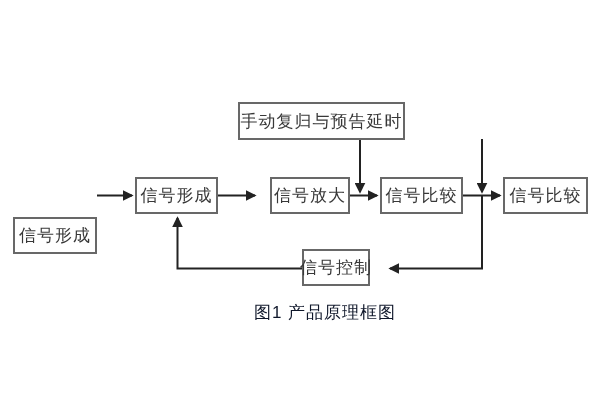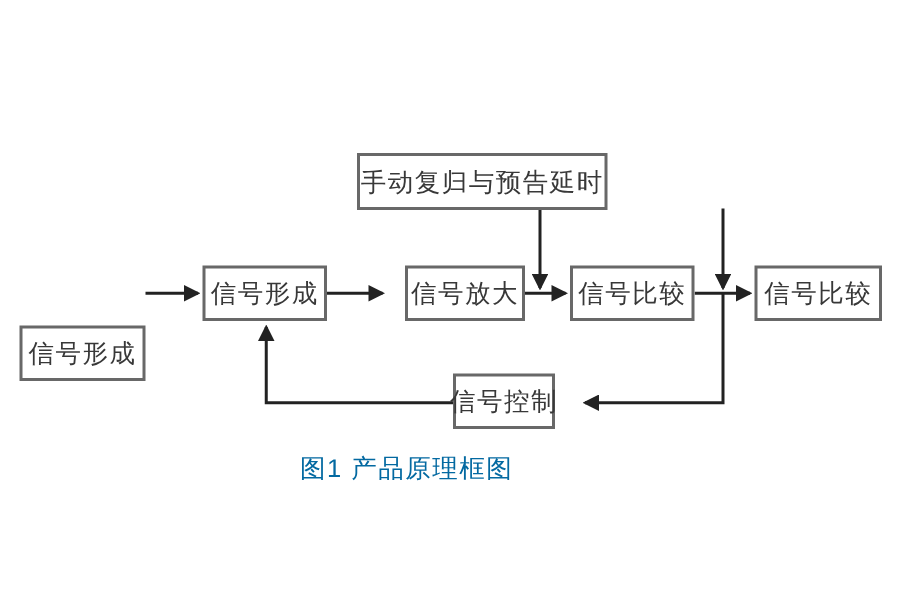--- a/index.html
+++ b/index.html
@@ -46,21 +46,22 @@
   .n-manual        { left: 238px; top: 102px; width: 167px; height: 38px; }
   .n-alarm         { left: 440px; top: 101px; width: 83px;  height: 38px; }
   
   .n-control       { left: 302px; top: 249px; width: 68px;  height: 37px; }
 
   .caption {
     position: absolute;
     left: 200px;
     top: 301px;
     width: 250px;
-    color: #0369a1;
+    text-align: center;
+    color: #0f172a;
     font-size: 17px;
     letter-spacing: 1px;
   }
 </style>
 </head>
 <body>
 
 <div class="canvas">
 
   <svg class="connectors" viewBox="0 0 600 400" xmlns="http://www.w3.org/2000/svg">

